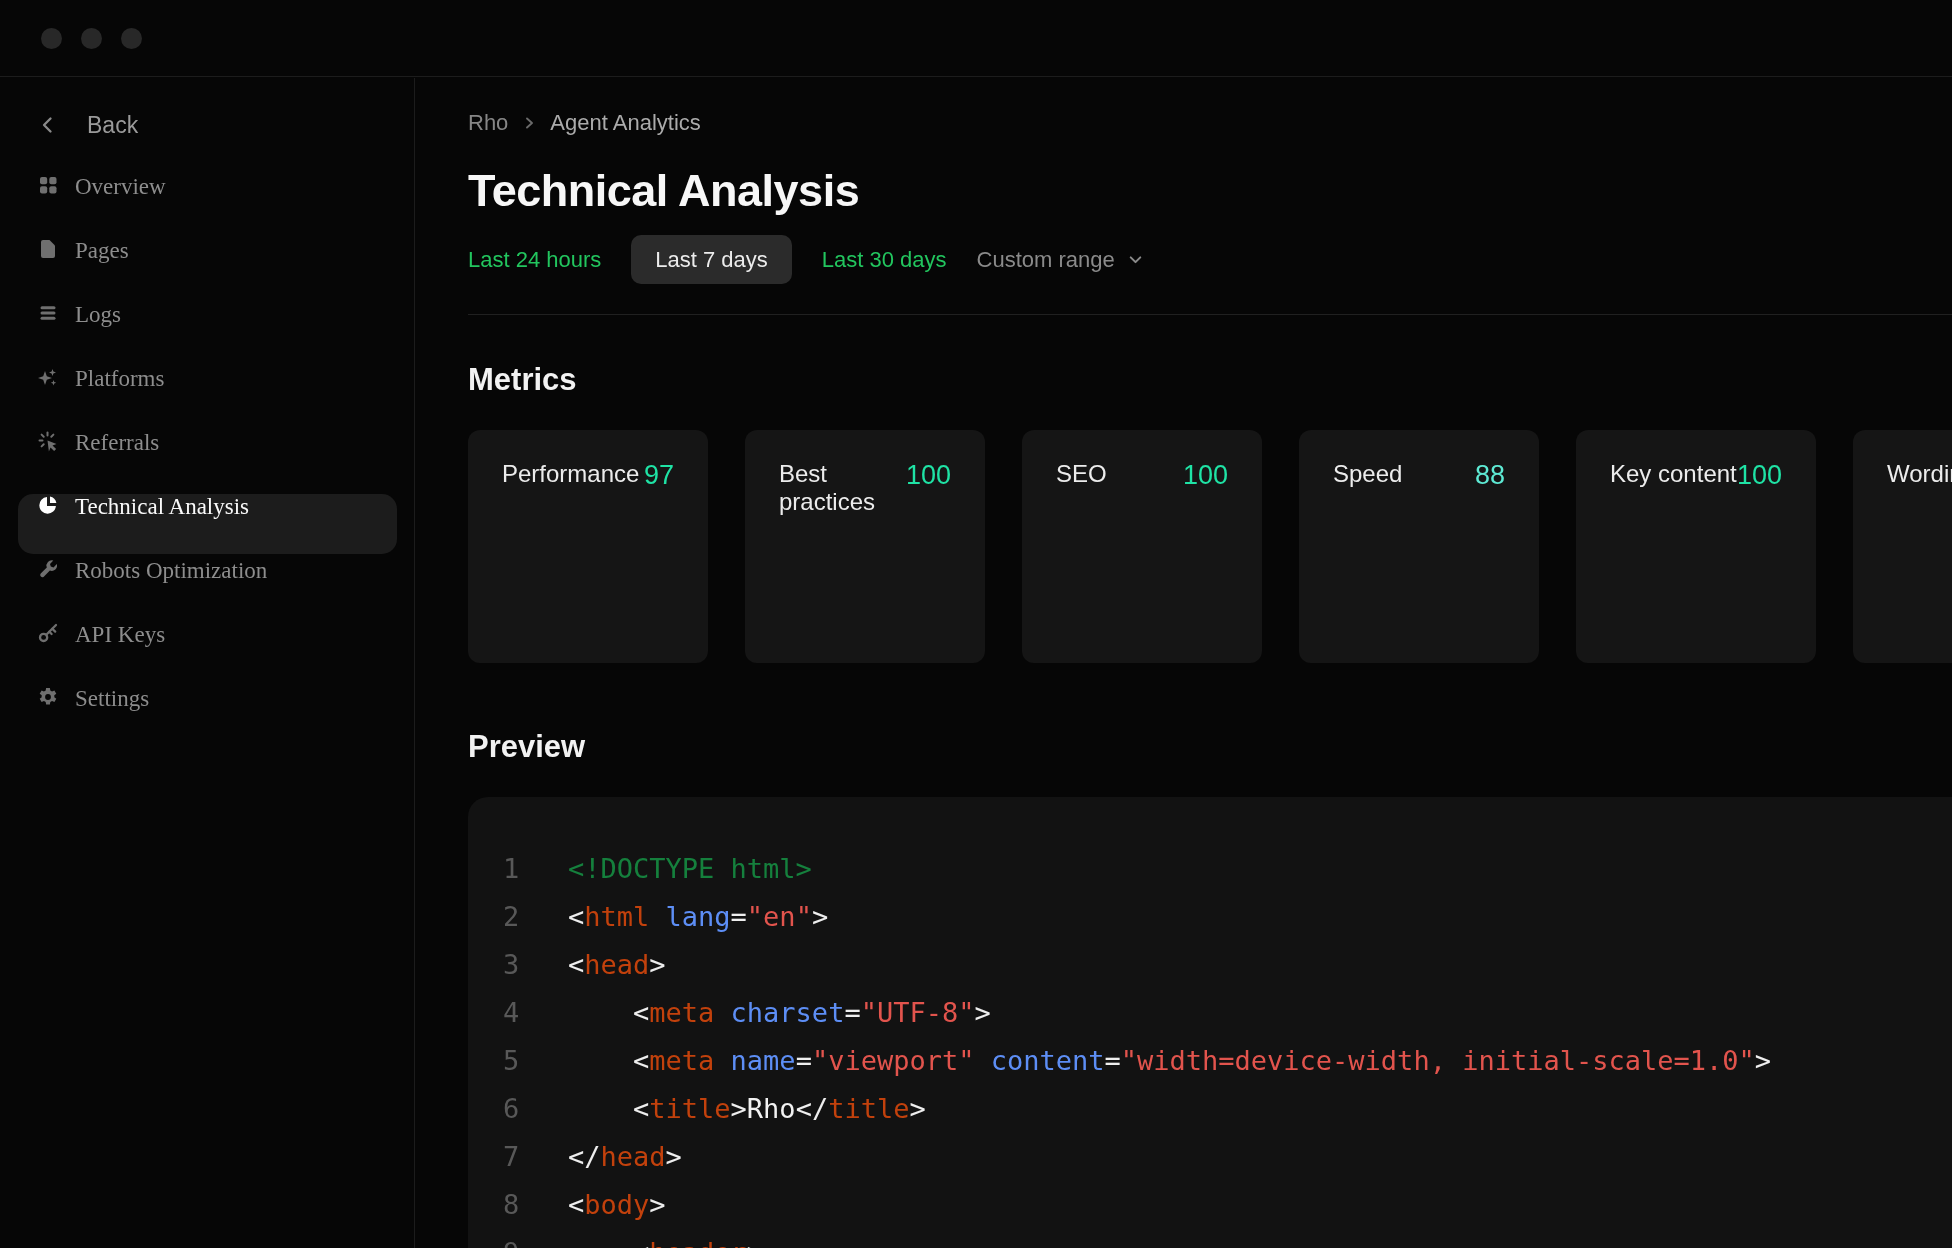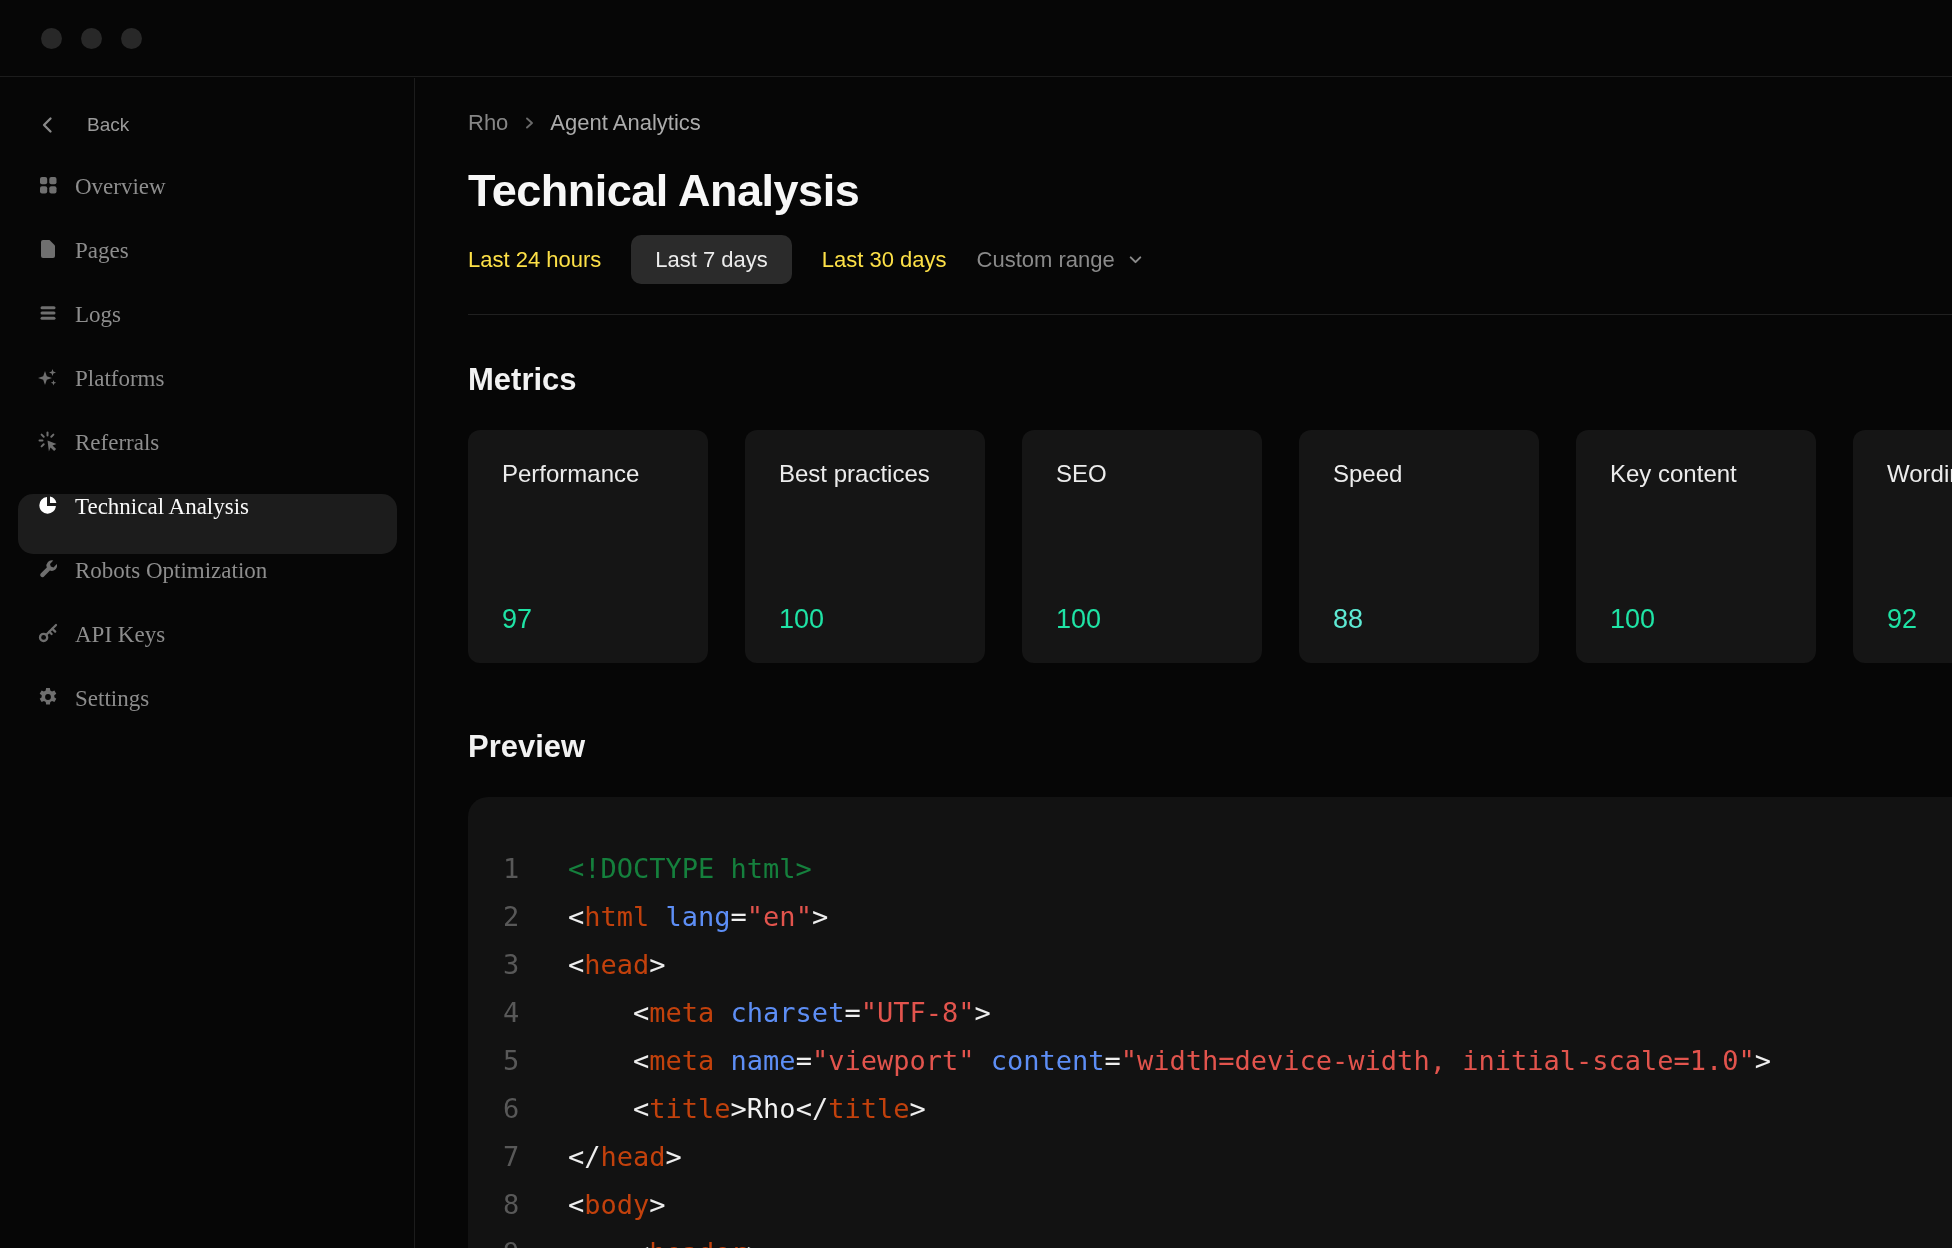--- a/index.html
+++ b/index.html
@@ -11,21 +11,21 @@
   }
   
   .titlebar { position:absolute; top:0; left:0; right:0; height:77px;
     border-bottom:1px solid #1c1c1c; display:flex; align-items:center;
     padding-left:41px; gap:19px; }
   .dot { width:21px; height:21px; border-radius:50%; background:#282828; }
   
   .sidebar { position:absolute; top:78px; left:0; bottom:0; width:415px;
     border-right:1px solid #1c1c1c; }
   .back-row { margin:20px 18px 0; height:54px; display:flex; align-items:center;
-    padding-left:19px; gap:28px; color:#9a9a9a; font-size:19px; cursor:pointer; }
+    padding-left:19px; gap:28px; color:#9a9a9a; font-size:23px; cursor:pointer; }
   .back-row .icn { color:#8a8a8a; }
   .nav { margin-top:22px; }
   .nav-item { height:60px; margin:0 17px 4px 18px; border-radius:15px;
     display:flex; align-items:flex-start; padding-left:19px; gap:16px;
     color:#8d8d8d; font-size:23px; cursor:pointer;font-family:Liberation Serif, serif; }
   .nav-item .icn { color:#6f6f6f; }
   .nav-item.active { background:#1c1c1c; color:#fafafa; font-weight:500; }
   .nav-item.active .icn { color:#ffffff; }
   .icn { width:22px; height:22px; flex:0 0 22px; display:inline-flex; }
   .icn svg { width:22px; height:22px; }
@@ -33,34 +33,34 @@
   .main { position:absolute; left:416px; top:78px; right:0; bottom:0;
     padding-left:52px; overflow:hidden; }
   .breadcrumb { margin-top:30px; height:30px; display:flex; align-items:center;
     gap:13px; font-size:22px; }
   .crumb-root { color:#868686; cursor:pointer; }
   .crumb-sep { color:#6a6a6a; display:inline-flex; }
   .crumb-current { color:#ababab; }
   .page-title { margin-top:26px; font-size:45px; line-height:54px;
     font-weight:600; color:#f7f7f7; letter-spacing:-0.5px; }
   .tabs { margin-top:17px; height:49px; display:flex; align-items:center; gap:30px; }
-  .tab { font-size:22px; color:#fde047; height:49px; display:flex;
+  .tab { font-size:22px; color:#22c55e; height:49px; display:flex;
     align-items:center; gap:12px; cursor:pointer; white-space:nowrap; }
   .tab.active { background:#2b2b2b; border-radius:10px; padding:0 24px;
     color:#ececec; font-weight:500; }
   .tab.dim { color:#8a8a8a; }
   .tab .chev { display:inline-flex; color:#8a8a8a; }
   .divider { margin-top:30px; height:1px; background:#202020; }
   .section-heading { font-size:31px; line-height:34px; font-weight:600; color:#f2f2f2; }
   .sh-metrics { margin-top:48px; }
   .sh-preview { margin-top:67px; }
   
   .cards { margin-top:33px; height:233px; display:flex; gap:37px; overflow:hidden; }
   .card { flex:0 0 240px; height:233px; background:#151515; border-radius:12px;
-    padding:30px 34px 28px; display:flex; flex-direction:column;
+    padding:30px 34px 28px; display:flex; 
     justify-content:space-between; }
   .card-label { font-size:24px; color:#ececec; }
   .card-value { font-size:27px; font-weight:500; }
   
   .code { margin-top:33px; height:470px; background:#121212;
     border-radius:20px 0 0 0; padding:48px 0 0 35px; overflow:hidden;
     font-family:"DejaVu Sans Mono", monospace; font-size:27px; }
   .code-row { display:flex; height:48px; line-height:48px; }
   .ln { width:65px; flex:0 0 65px; color:#585858; }
   .lc { white-space:pre; }

